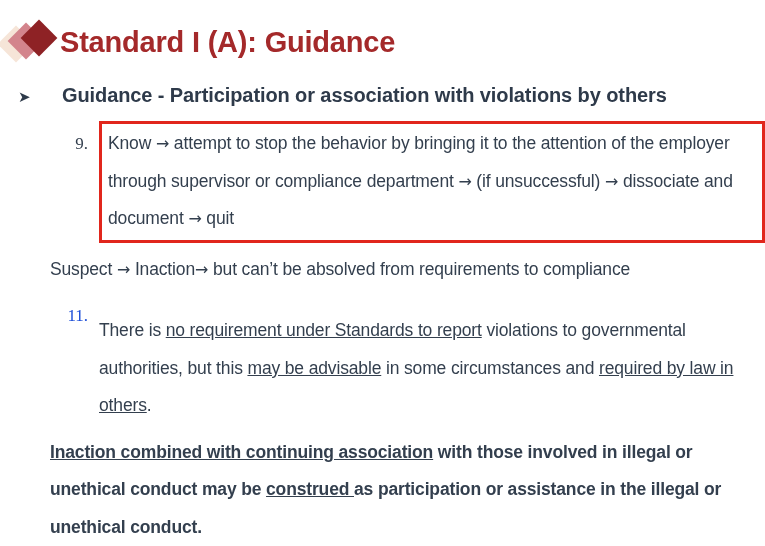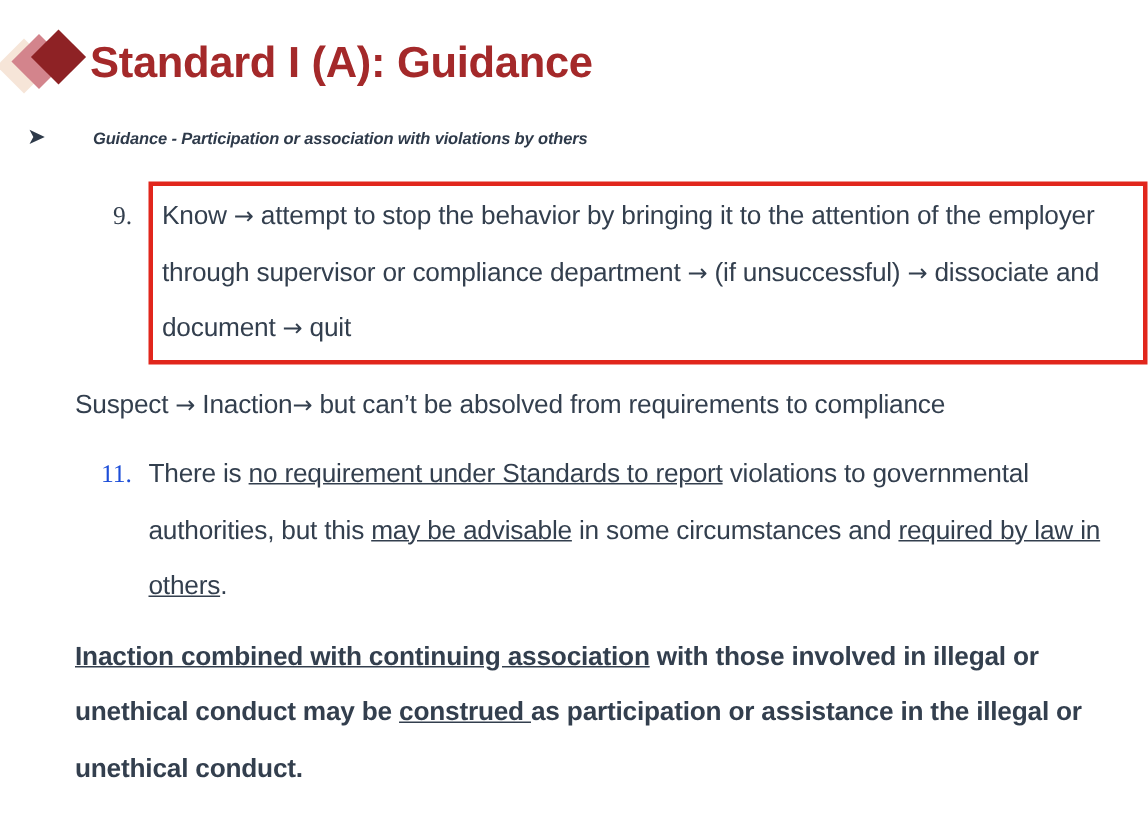--- a/index.html
+++ b/index.html
@@ -59,25 +59,24 @@
     align-items: baseline;
   }
   .arrow-bullet {
     width: 44px;
     flex: none;
     font-size: 15px;
     line-height: 1;
     font-family: "DejaVu Sans", sans-serif;
   }
   .sub-heading-text {
-    font-size: 11px;
+    font-size: 20px;
     font-weight: bold;
     white-space: nowrap;
     letter-spacing: -0.1px;
-    font-style: italic;
   }
 
   
   .list {
     position: absolute;
     left: 50px;
     top: 124px;
     width: 715px;
   }
   .list-item {
@@ -133,18 +132,18 @@
 <div class="list" id="guidance-list">
     <div class="list-item item-highlight">
       <div class="item-num" style="color: rgb(51, 63, 78);">9.</div>
       <div class="item-body" style="color: rgb(51, 63, 78); border-color: rgb(225, 38, 28);"><span>Know </span><span class="arrow-glyph">→</span><span> attempt to stop the behavior by bringing it to the attention of the employer through supervisor or compliance department </span><span class="arrow-glyph">→</span><span> (if unsuccessful) </span><span class="arrow-glyph">→</span><span> dissociate  and document </span><span class="arrow-glyph">→</span><span> quit</span></div>
     </div>
     <div class="list-item">
       <div class="item-body" style="color: rgb(51, 63, 78);"><span>Suspect </span><span class="arrow-glyph">→</span><span> Inaction</span><span class="arrow-glyph">→</span><span> but can’t be absolved from requirements to compliance</span></div>
     </div>
     <div class="list-item">
       <div class="item-num" style="color: #1d4ed8;">11.</div>
-      <div class="item-body" style="color: rgb(51, 63, 78);"><span>There is </span><span class="u">no requirement under Standards to report</span><span> violations to governmental authorities, but this </span><span class="u">may be advisable</span><span> in some circumstances and </span><span class="u">required by law in others</span><span>.</span></div>
+      <div class="item-body" style="color: rgb(51, 63, 78); margin-top: 15px;"><span>There is </span><span class="u">no requirement under Standards to report</span><span> violations to governmental authorities, but this </span><span class="u">may be advisable</span><span> in some circumstances and </span><span class="u">required by law in others</span><span>.</span></div>
     </div>
     <div class="list-item">
       <div class="item-body" style="color: rgb(51, 63, 78); font-weight: bold;"><span class="u">Inaction combined with continuing association</span><span> with those involved in illegal or unethical conduct may be </span><span class="u">construed </span><span>as participation or assistance in the illegal or unethical conduct.</span></div>
     </div>
   </div>
 
 </body></html>

